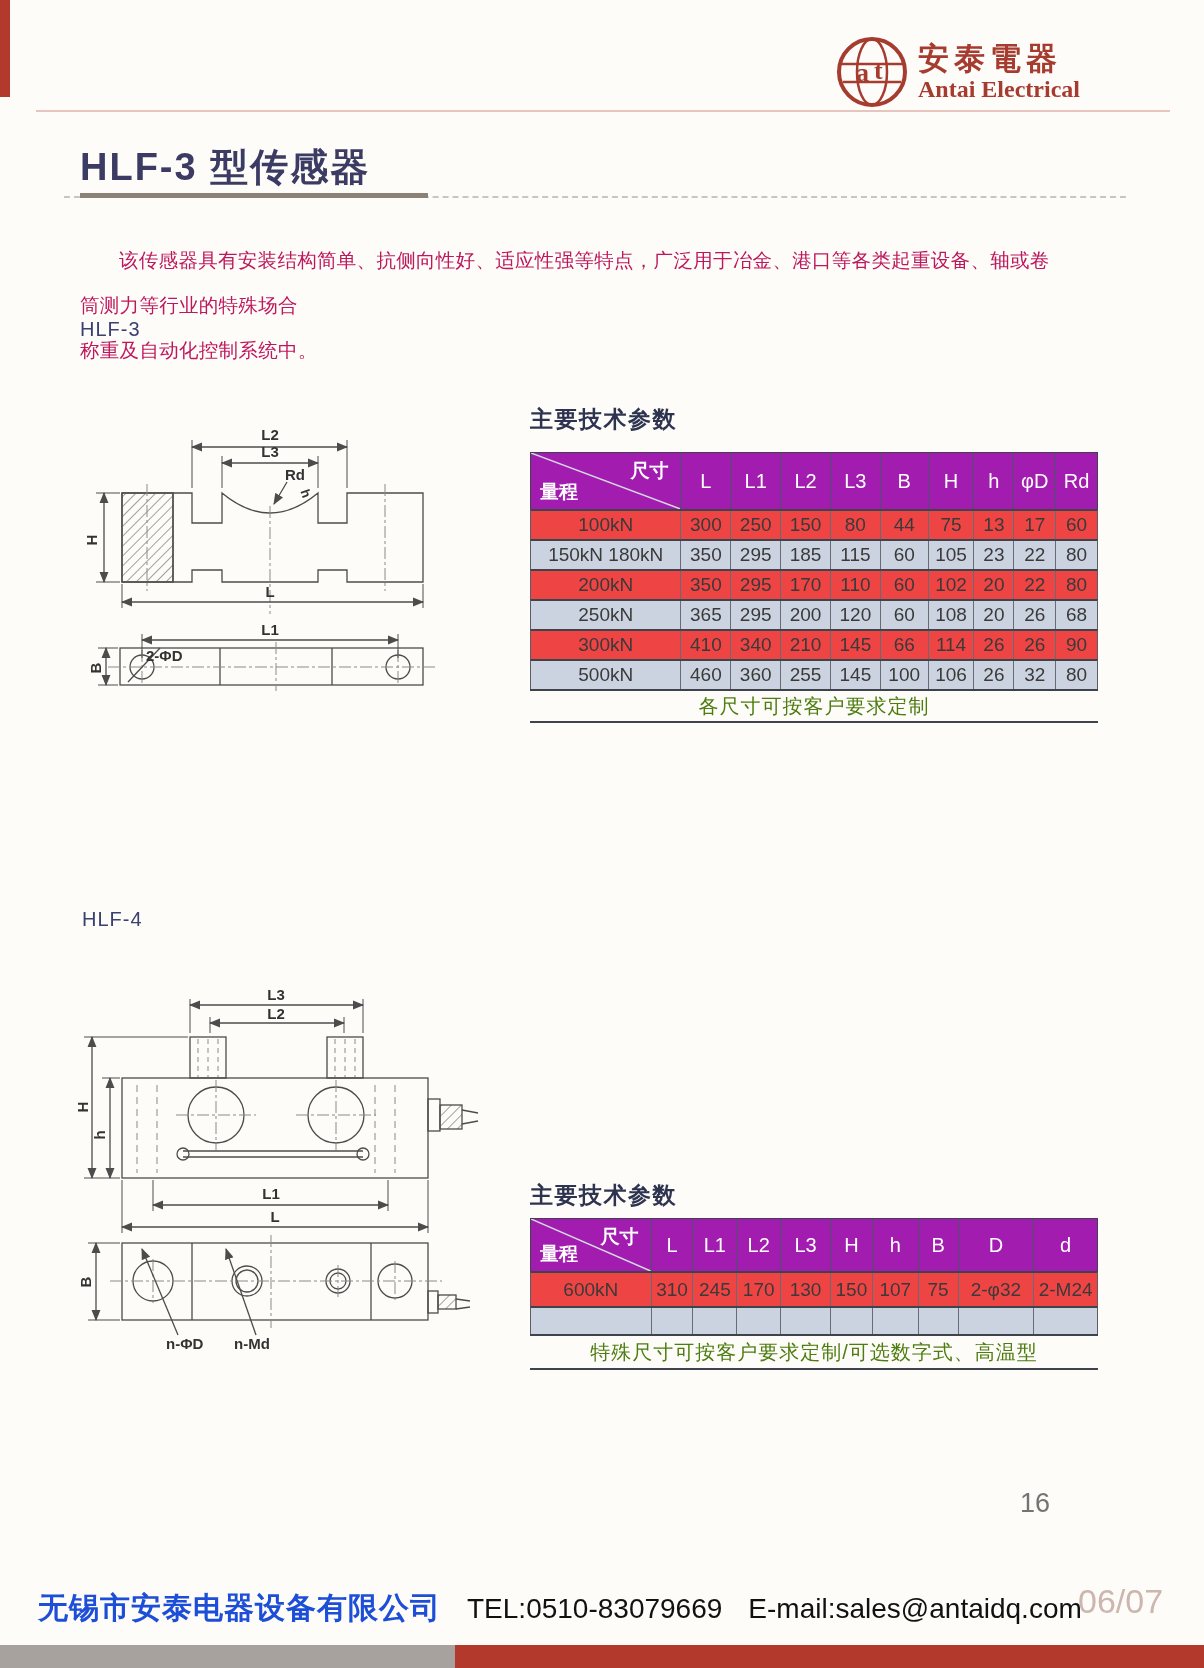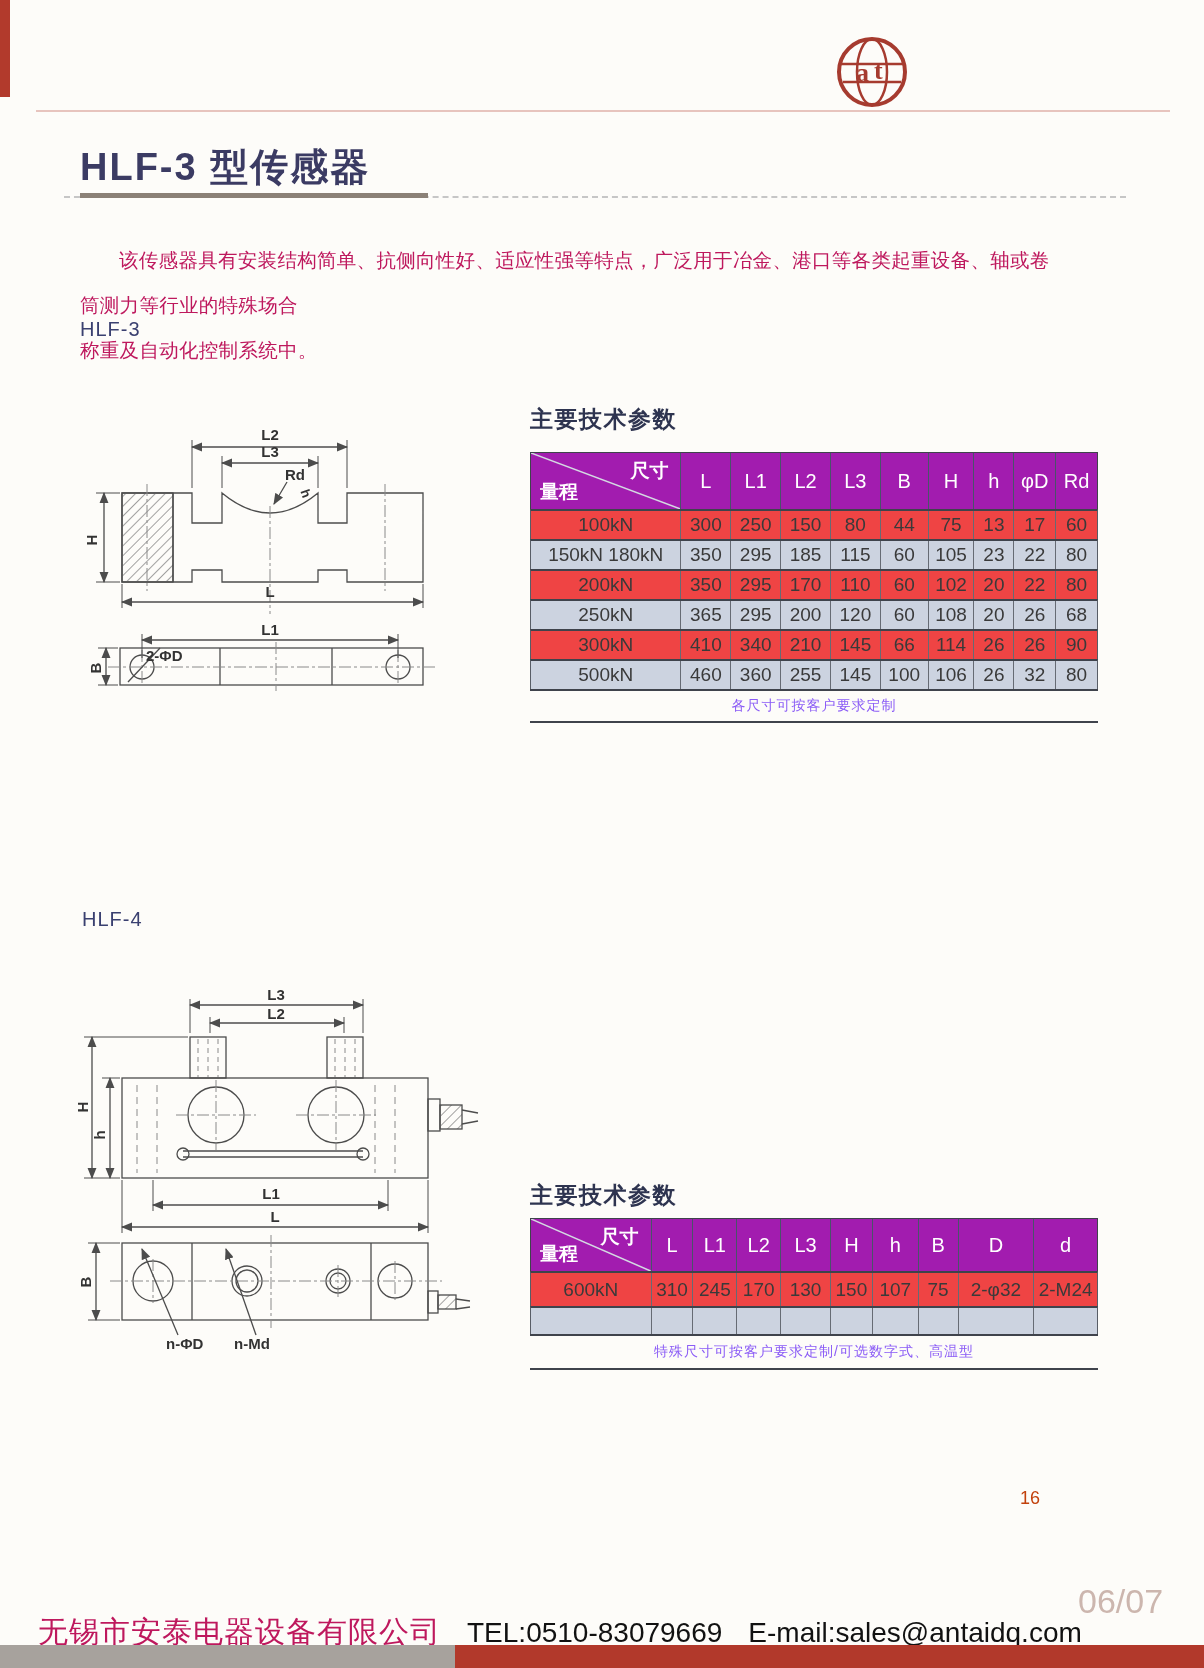--- a/index.html
+++ b/index.html
@@ -36,21 +36,21 @@
   .thead>div{font-size:20px;border-left:1px solid #49536a;}
   .thead>div:first-child{border-left:none;position:relative;}
   .corner-top{position:absolute;top:5px;right:12px;font-weight:bold;font-size:19px;}
   .corner-bot{position:absolute;bottom:4px;left:9px;font-weight:bold;font-size:19px;}
   .corner-line{position:absolute;inset:0;width:100%;height:100%;}
   .drow{background:#ef4444;border-left:1px solid #585d66;border-right:1px solid #585d66;
         border-top:2px solid #3f434c;}
   .drow>div{font-size:19px;color:#3a3a3a;border-left:1px solid #666b74;}
   .drow>div:first-child{border-left:none;}
   .drow.alt{background:#ccd3e0;}
-  .tnote{border-top:2px solid #3f434c;border-bottom:2px solid #3f434c;font-size:14px;color:#8b5cf6;
+  .tnote{border-top:2px solid #3f434c;border-bottom:2px solid #3f434c;font-size:20px;color:#4d7c0f;
          display:flex;align-items:center;justify-content:center;letter-spacing:1px;}
 
   
   .t1 .cells>div:nth-child(1){width:150px;}
   .t1 .cells>div:nth-child(2),.t1 .cells>div:nth-child(3),
   .t1 .cells>div:nth-child(4),.t1 .cells>div:nth-child(5){width:50px;}
   .t1 .cells>div:nth-child(6){width:48px;}
   .t1 .cells>div:nth-child(7){width:46px;}
   .t1 .cells>div:nth-child(8){width:40px;}
   .t1 .cells>div:nth-child(9){width:42px;}
@@ -72,25 +72,25 @@
   .t2 .thead{height:52px;}
   .t2 .drow{height:33px;}
   .t2 .drow.empty{height:26px;}
   .t2 .tnote{height:32px;}
 
   
   svg.drawing{position:absolute;}
   svg.drawing text{font-family:"Liberation Sans",sans-serif;font-weight:bold;font-size:15px;fill:#333;}
   svg.drawing .small{font-size:13px;}
 
-  .page-number{left:1020px;top:1488px;font-size:18px;color:#c2410c;}
+  .page-number{left:1020px;top:1488px;font-size:27px;color:#737373;}
 
   
   .footer-row{left:38px;top:1588px;display:flex;align-items:baseline;gap:26px;}
-  .f-company{font-size:30px;font-weight:normal;color:#be185d;letter-spacing:1px;margin-top:24px;}
+  .f-company{font-size:30px;font-weight:bold;color:#1d4ed8;letter-spacing:1px;}
   .f-contact{font-size:28px;color:#111;}
   .f-edition{left:1078px;top:1582px;font-size:34px;color:#ccb6ae;}
   .bar-gray{left:0;top:1645px;width:455px;height:23px;background:#a7a29d;}
   .bar-red{left:455px;top:1645px;width:749px;height:23px;background:#b2392b;}
 </style>
 </head>
 <body>
 
 <div class="page">
 
@@ -98,20 +98,24 @@
 
   <div class="abs logo-wrap">
     <svg width="76" height="76" viewBox="0 0 76 76">
       <circle cx="38" cy="38" r="33" fill="none" stroke="#a63b2f" stroke-width="4"></circle>
       <ellipse cx="38" cy="38" rx="15" ry="33" fill="none" stroke="#a63b2f" stroke-width="2.5"></ellipse>
       <line x1="7" y1="30" x2="69" y2="30" stroke="#a63b2f" stroke-width="2.5"></line>
       <line x1="9" y1="48" x2="67" y2="48" stroke="#a63b2f" stroke-width="2.5"></line>
       <text x="22" y="47" style="font-size:26px;font-weight:bold;fill:#a63b2f;font-family:'Liberation Serif',serif;">a</text>
       <text x="40" y="45" style="font-size:26px;font-weight:bold;fill:#a63b2f;font-family:'Liberation Serif',serif;">t</text>
     </svg>
+    <div class="logo-text">
+      <span class="logo-cn">安泰電器</span>
+      <span class="logo-en">Antai Electrical</span>
+    </div>
   </div>
   <div class="abs header-line"></div>
 
   <div class="abs doc-title">HLF-3 型传感器</div>
   <div class="abs title-dash"></div>
   <div class="abs title-bar"></div>
 
   <div class="abs intro">
     <div class="l1">该传感器具有安装结构简单、抗侧向性好、适应性强等特点，广泛用于冶金、港口等各类起重设备、轴或卷筒测力等行业的特殊场合</div>
     <div class="l2">称重及自动化控制系统中。</div>

